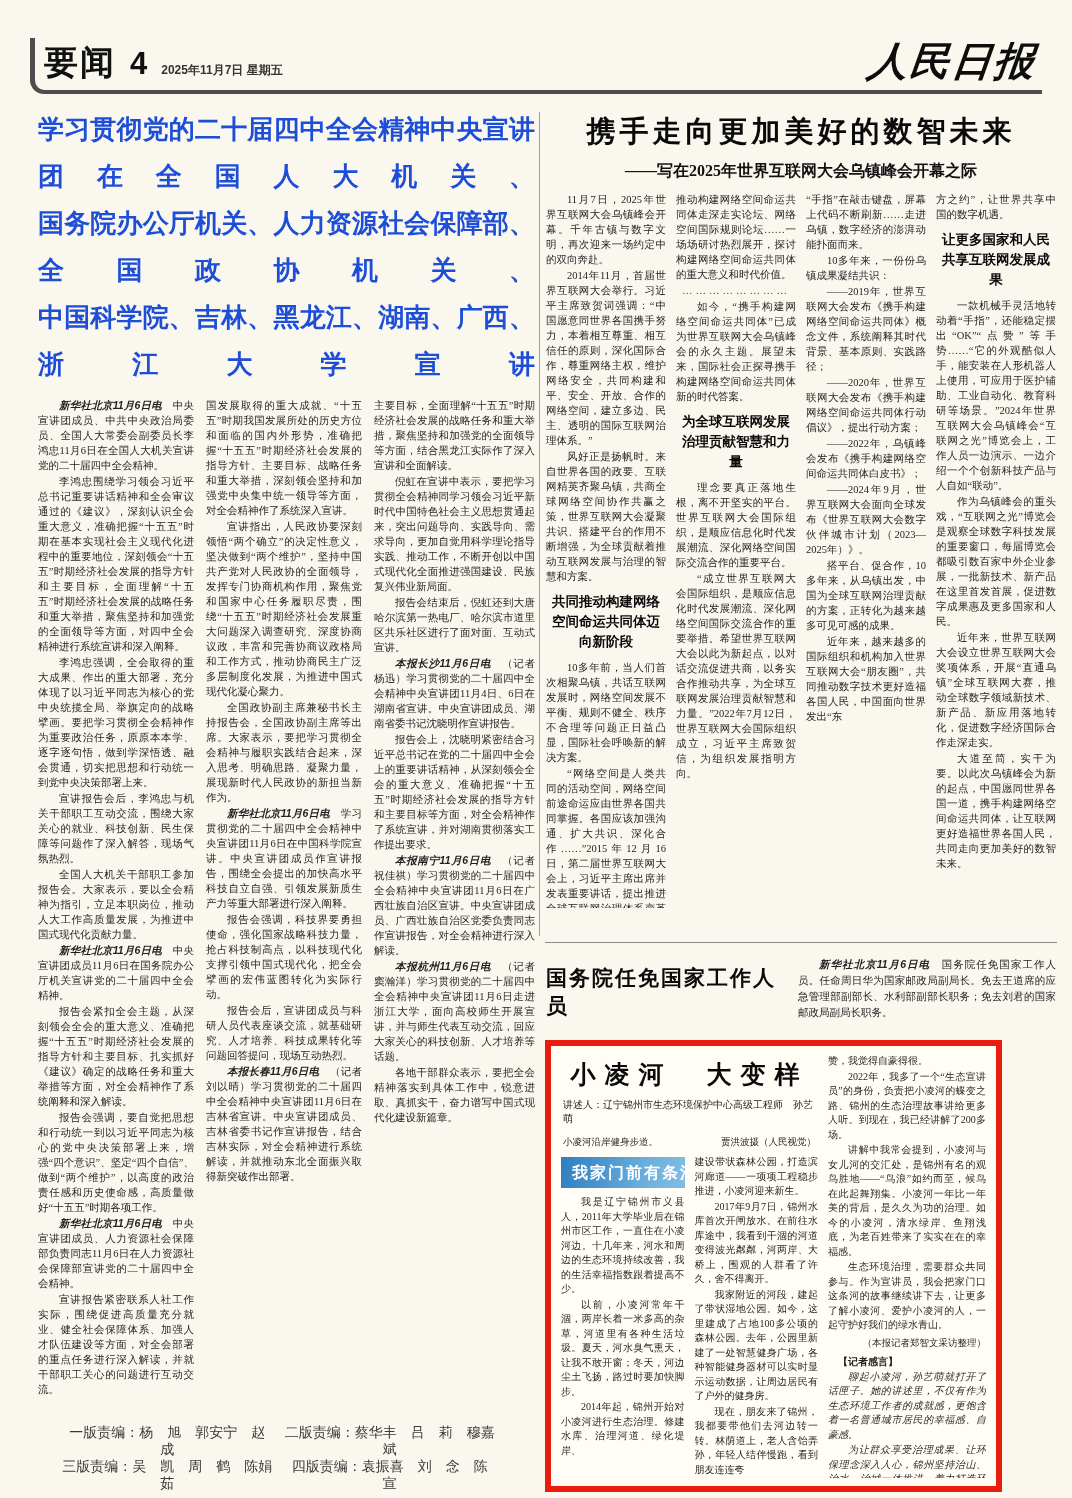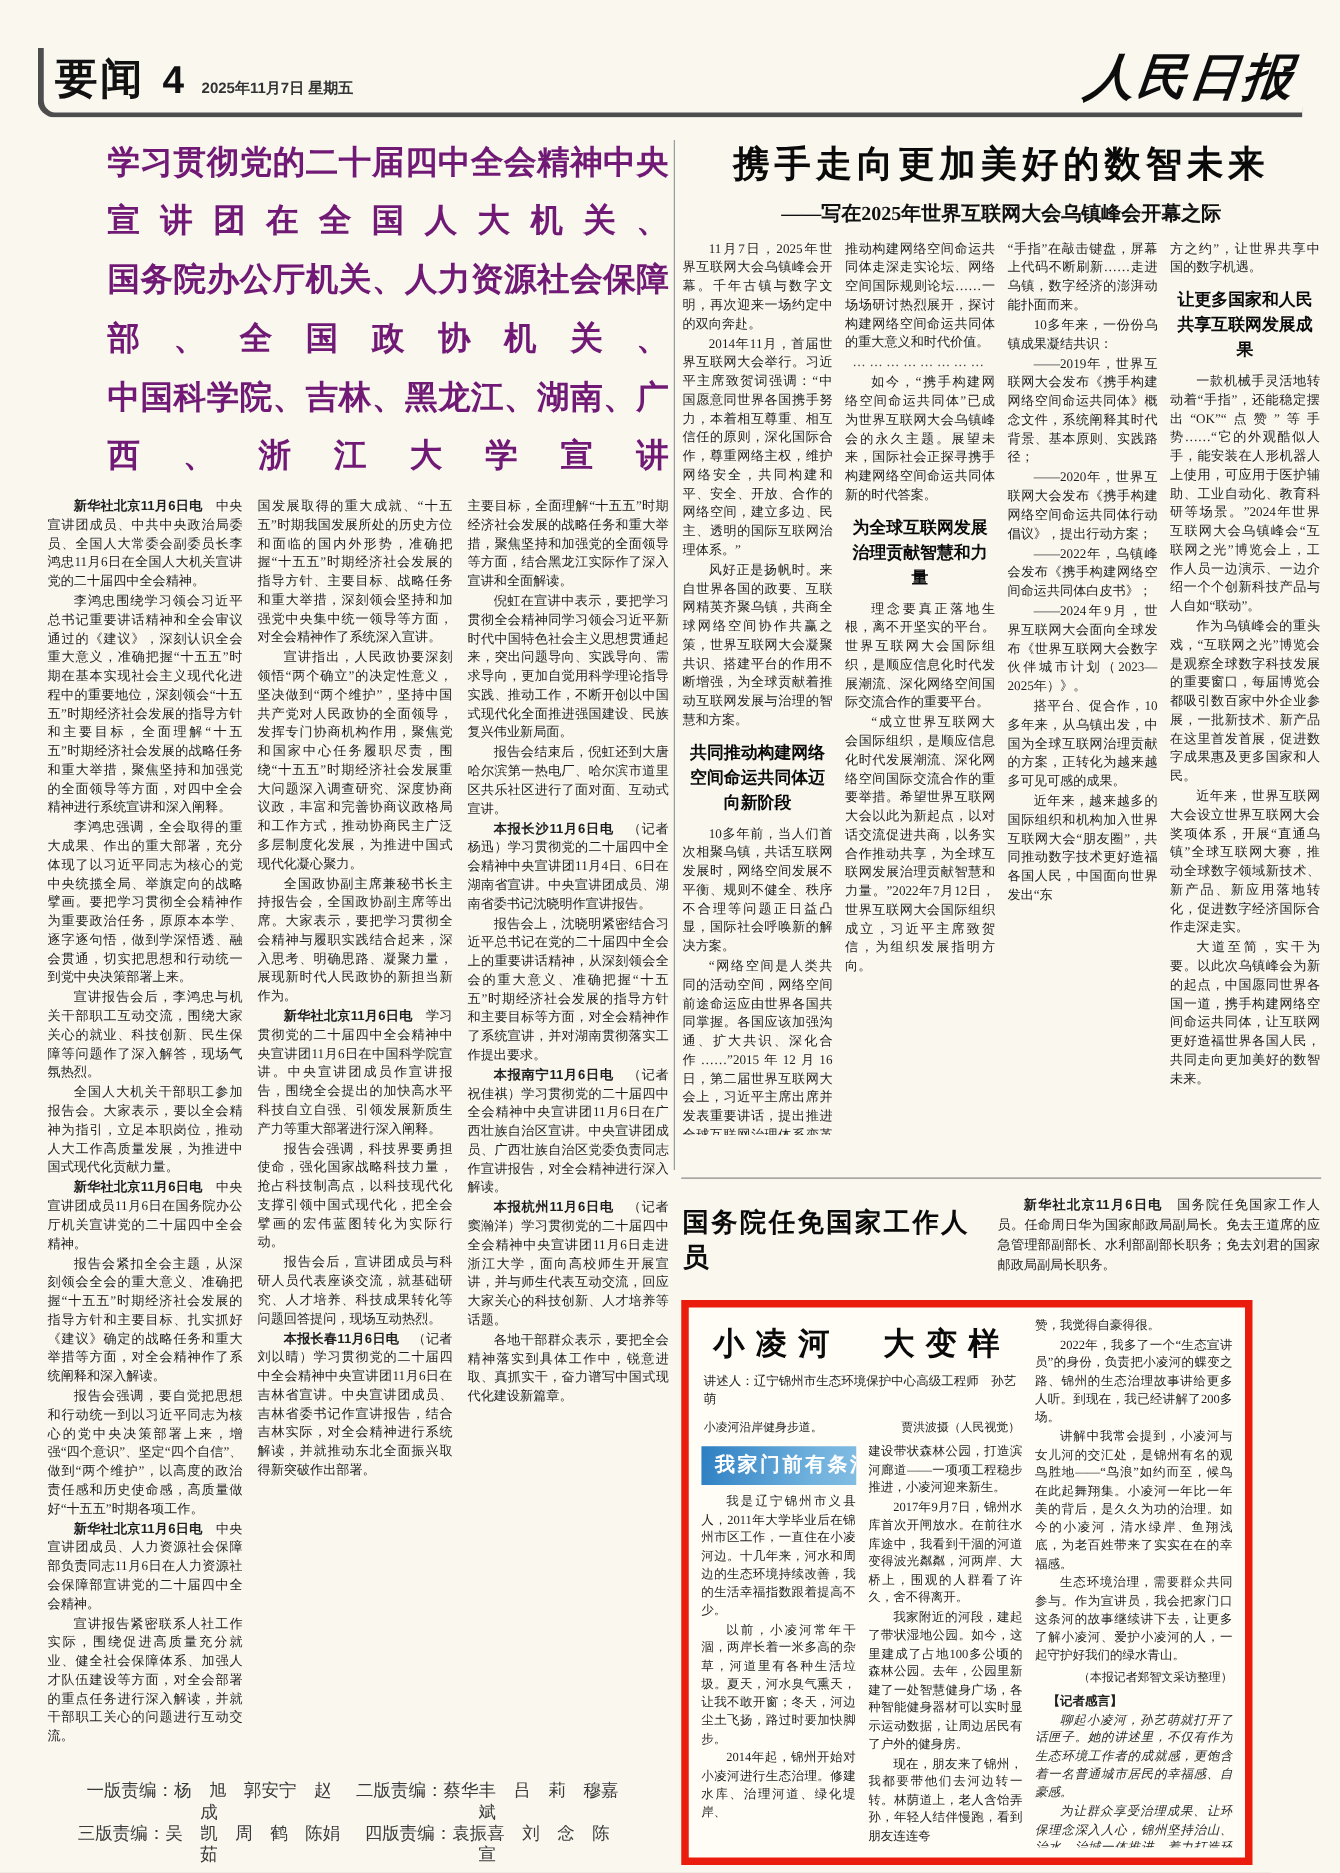--- a/index.html
+++ b/index.html
@@ -20,26 +20,26 @@
   .section-title { font-size:34px; font-weight:bold; color:#111; letter-spacing:2px; }
   .page-number { font-size:31px; font-weight:bold; color:#111; }
   .page-date { font-size:12px; color:#333; font-weight:bold; }
   .masthead { position:absolute; right:36px; top:34px; font-size:40px; font-weight:bold;
     font-style:italic; font-family:"DejaVu Serif", serif; color:#0d0d0d; letter-spacing:2px;
     transform:skewX(-6deg); }
   
   .col p { margin:0 0 1px 0; text-indent:2em; text-align:justify; }
   .col p.cont { text-indent:0; }
   .col p.dots { text-indent:0; text-align:center; letter-spacing:3px; color:#444; }
-  .col b.lead { font-family:"Liberation Sans", sans-serif; font-weight:bold; }
+  .col b.lead { font-family:"Liberation Sans", sans-serif; font-weight:bold;font-style:italic; }
   
   .left-article { position:absolute; left:38px; top:106px; width:497px; }
   .left-headline {
     font-family:"Liberation Sans", sans-serif; font-weight:bold; font-size:26px;
-    line-height:47px; color:#701a75; text-align:justify; text-align-last:justify;margin-left:48px;
+    line-height:47px; color:#1d4ed8; text-align:justify; text-align-last:justify;
   }
   .left-body { display:flex; margin-top:10px; }
   .left-sub { width:324px; margin-right:12px; }
   .spirit-banner {
     background:#cf1420; color:#fff; font-family:"Liberation Sans", sans-serif;
     font-weight:bold; font-size:19px; letter-spacing:2px; text-align:center;
     padding:4px 0 5px; margin-bottom:8px;
   }
   .left-sub-cols { display:flex; gap:12px; }
   .lcol { flex:1; height:1108px; overflow:hidden; font-size:10.5px; line-height:15px; color:#1f1f1f; }

